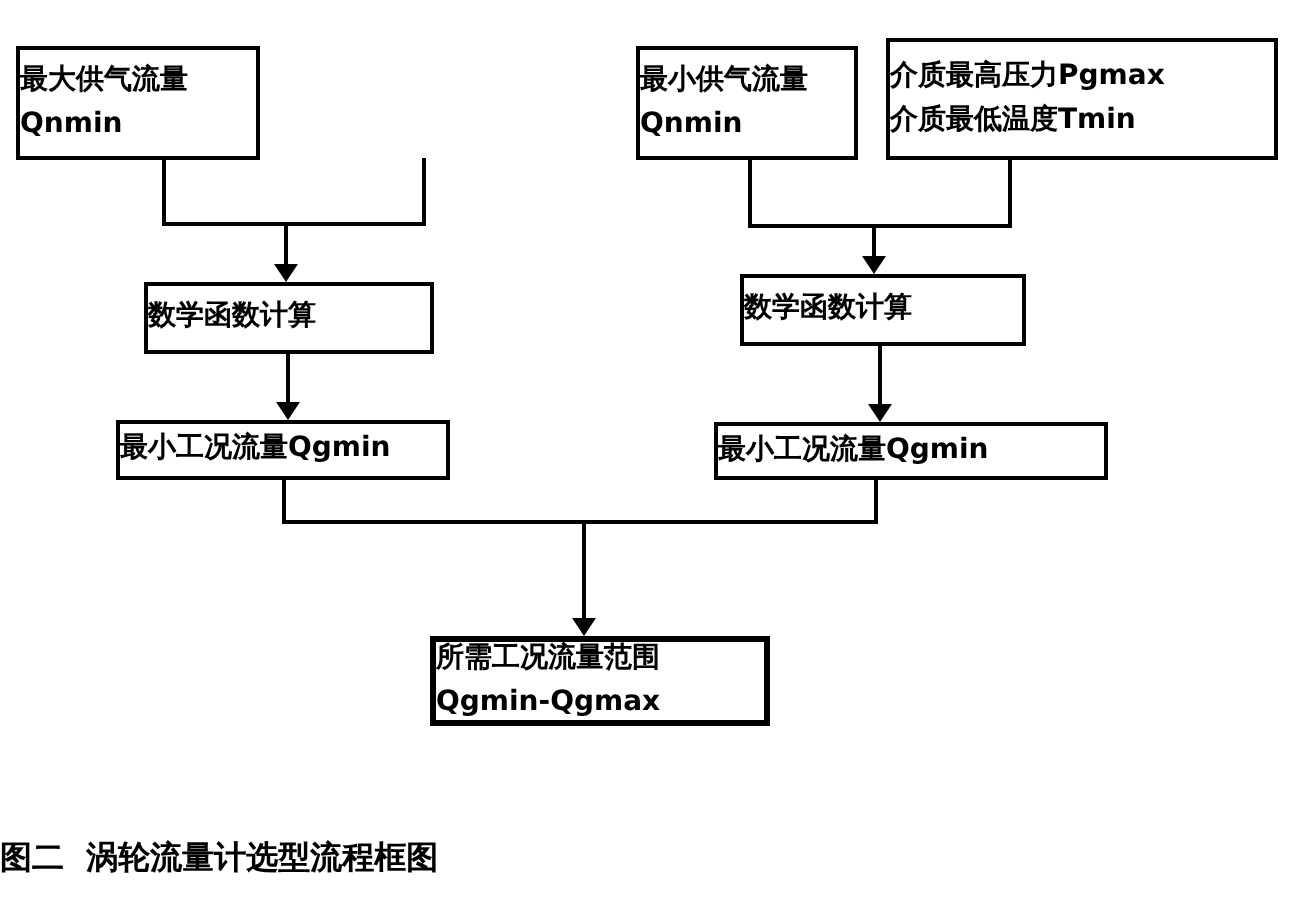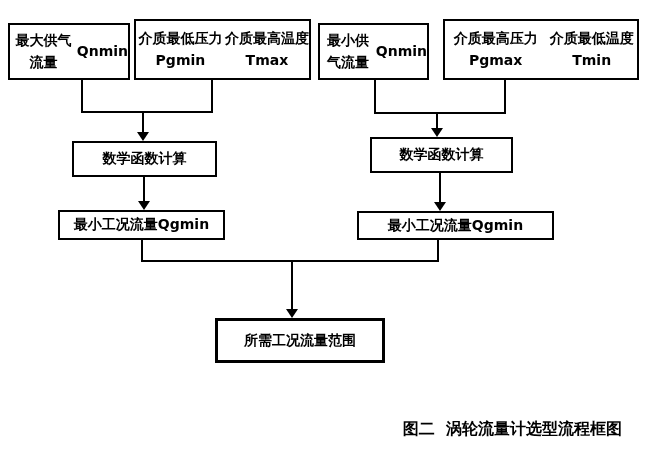--- a/index.html
+++ b/index.html
@@ -15,22 +15,22 @@
     background: #ffffff;
     overflow: hidden;
     color: #000000;
   }
   .fbox {
     position: absolute;
     box-sizing: border-box;
     border: 2px solid #000000;
     background: #ffffff;
     display: flex;
-    flex-direction: row;
-    align-items: center;
+    flex-direction: column;
+    align-items: flex-start;
     justify-content: center;
     text-align: center;
     font-weight: bold;
     font-size: 14px;
     line-height: 1.55;
     color: #000000;
   }
   .fbox.thick { border-width: 3px; }
   .line {
     position: absolute;
@@ -42,21 +42,21 @@
     height: 0;
     border-left: 6px solid transparent;
     border-right: 6px solid transparent;
     border-top: 9px solid #000000;
   }
   .caption {
     position: absolute;
     left: 0;
     top: 419px;
     width: 622px;
-    text-align: right;
+    text-align: left;
     font-weight: bold;
     font-size: 16px;
     color: #000000;
     white-space: pre;
   }
   
   #box-qnmax      { left: 8px;   top: 23px;  width: 122px; height: 57px; }
   #box-pgmin-tmax { left: 134px; top: 19px;  width: 177px; height: 61px; }
   #box-qnmin      { left: 318px; top: 23px;  width: 111px; height: 57px; }
   #box-pgmax-tmin { left: 443px; top: 19px;  width: 196px; height: 61px; }
@@ -69,24 +69,20 @@
 </head>
 <body>
 
 <div id="stage">
 
   <div class="fbox" id="box-qnmax">
     <div>最大供气流量</div>
     <div>Qnmin</div>
   </div>
 
-  <div class="fbox" id="box-pgmin-tmax">
-    <div>介质最低压力Pgmin</div>
-    <div>介质最高温度Tmax</div>
-  </div>
 
   <div class="fbox" id="box-pgmax-tmin">
     <div>介质最高压力Pgmax</div>
     <div>介质最低温度Tmin</div>
   </div>
 
   <div class="fbox" id="box-qnmin">
     <div>最小供气流量</div>
     <div>Qnmin</div>
   </div>
@@ -124,17 +120,18 @@
   </div>
 
   <div class="line" style="left:141px; top:240px; width:2px; height:22px;"></div>
   <div class="line" style="left:437px; top:240px; width:2px; height:22px;"></div>
   <div class="line" style="left:141px; top:260px; width:298px; height:2px;"></div>
   <div class="line" style="left:291px; top:262px; width:2px; height:48px;"></div>
   <div class="arrowhead" style="left:286px; top:309px;"></div>
 
   <div class="fbox thick" id="box-result">
     <div>所需工况流量范围</div>
+    <div>Qgmin-Qgmax</div>
   </div>
 
   <div class="caption">图二  涡轮流量计选型流程框图</div>
 
 </div>
 
 </body></html>

